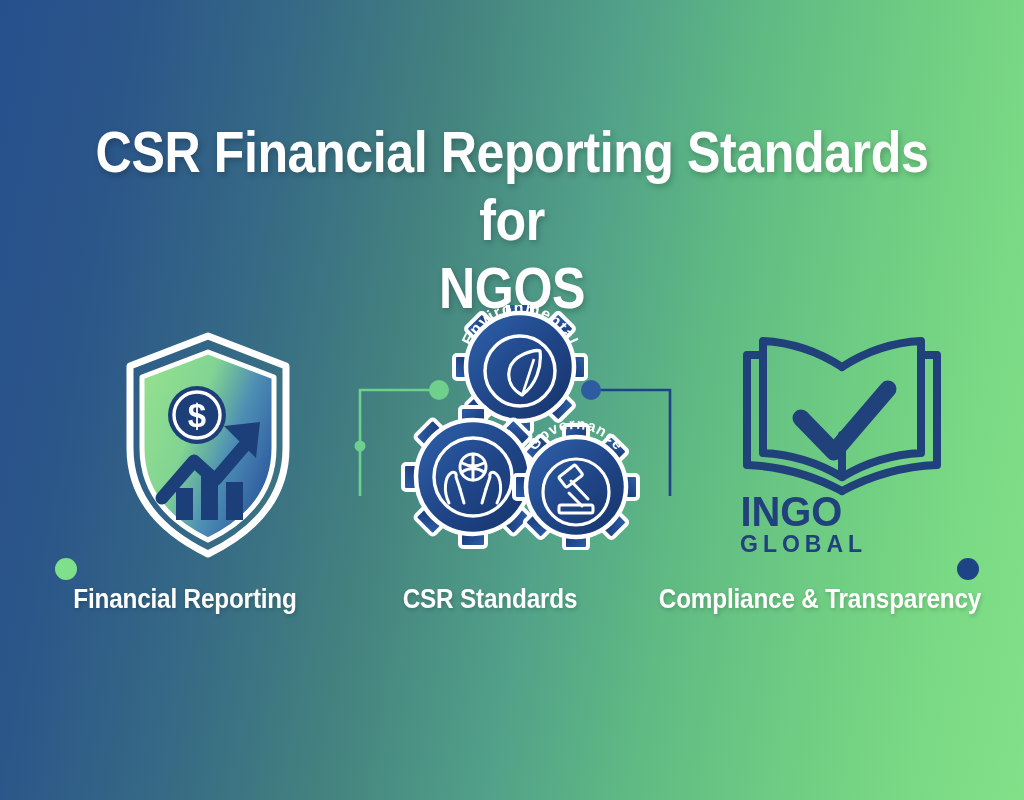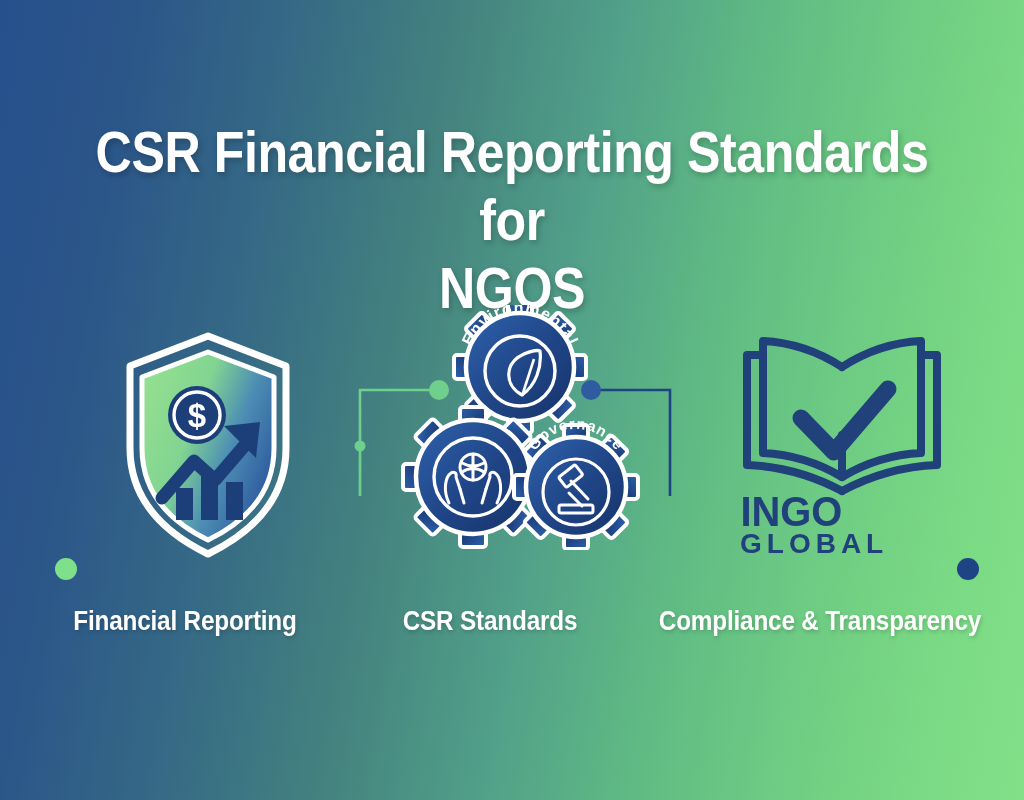--- a/index.html
+++ b/index.html
@@ -56,21 +56,21 @@
   #baseline {
     position: absolute;
     left: 55px;
     top: 556px;
     width: 924px;
     height: 26px;
   }
   
   .labels {
     position: absolute;
-    top: 606px;
+    top: 584px;
     left: 0;
     width: 1024px;
     display: flex;
   }
   .label {
     color: #ffffff;
     font-size: 27px;
     font-weight: bold;
     letter-spacing: -0.2px;
     transform: scaleX(0.9);
@@ -93,21 +93,21 @@
     color: #20417a;
     font-size: 42px;
     font-weight: bold;
     line-height: 40px;
     letter-spacing: 0px;
     transform: scaleX(0.95);
     display: block;
   }
   #ingo-sub {
     color: #20417a;
-    font-size: 28px;
+    font-size: 23px;
     font-weight: bold;
     line-height: 24px;
     letter-spacing: 5px;
     display: block;
     padding-left: 5px;
   }
 </style>
 </head>
 <body>
 

